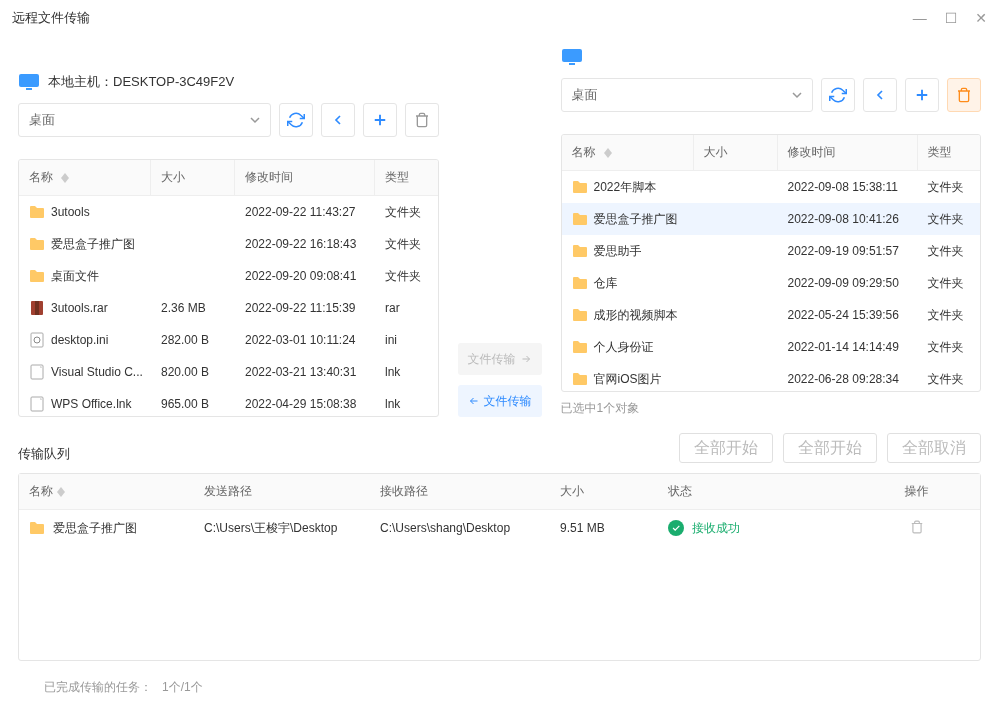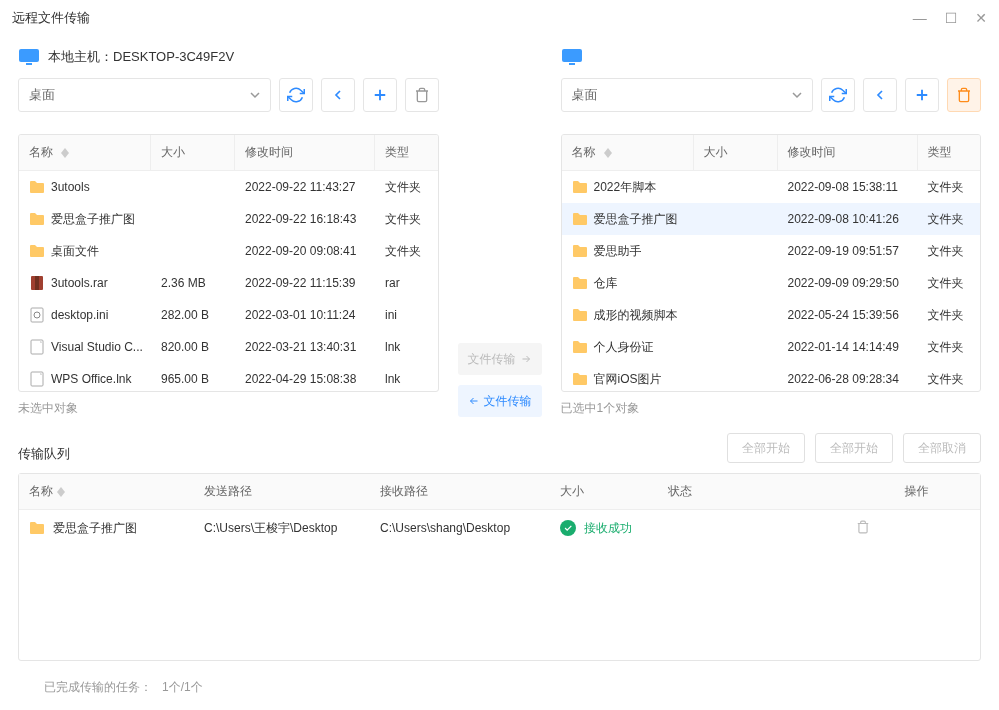--- a/index.html
+++ b/index.html
@@ -41,21 +41,21 @@
     .folder-icon { fill: #ffc966; }
     .status-line { margin-top: 8px; font-size: 12px; color: #999; }
     .mid-col { width: 90px; display: flex; flex-direction: column; align-items: center; justify-content: center; gap: 10px; padding-top: 140px; }
     .transfer-btn { width: 84px; height: 32px; display: flex; align-items: center; justify-content: center; gap: 4px; border-radius: 3px; font-size: 12px; cursor: pointer; }
     .transfer-btn.disabled { background: #f5f5f5; color: #bbb; cursor: not-allowed; }
     .transfer-btn.active { background: #eef5ff; color: #2e8bff; }
     .queue-section { padding: 12px 18px; }
     .queue-header { display: flex; justify-content: space-between; align-items: flex-end; margin-bottom: 10px; }
     .queue-title { font-size: 13px; color: #333; }
     .queue-actions { display: flex; gap: 10px; }
-    .queue-action-btn { height: 30px; padding: 0 14px; border: 1px solid #e0e0e0; border-radius: 3px; background: #fff; color: #bbb; font-size: 12px; cursor: not-allowed; display: flex; align-items: center; }
+    .queue-action-btn { height: 30px; padding: 0 14px; border: 1px solid #e0e0e0; border-radius: 3px; background: #fff; color: #bbb; font-size: 16px; cursor: not-allowed; display: flex; align-items: center; }
     .queue-table { border: 1px solid #e5e5e5; border-radius: 3px; }
     .queue-thead { display: flex; height: 36px; background: #fafafa; border-bottom: 1px solid #eee; font-size: 12px; color: #666; }
     .queue-thead > div, .queue-row > div { display: flex; align-items: center; padding: 0 10px; }
     .q-name { width: 175px; }
     .q-send { width: 176px; }
     .q-recv { width: 180px; }
     .q-size { width: 108px; }
     .q-status { width: 195px; }
     .q-action { flex: 1; justify-content: center; }
     .queue-tbody { height: 150px; }
@@ -221,21 +221,20 @@
                 <path d="M11 1l3 3h-3z" fill="#ddd"></path>
               </svg>
               <span>WPS Office.lnk</span>
             </div>
             <div class="col-size">965.00 B</div>
             <div class="col-date">2022-04-29 15:08:38</div>
             <div class="col-type">lnk</div>
           </div>
         </div>
     </div>
-    <div class="status-line">未选中对象</div>
   </div>
 
   <div class="mid-col">
     <div class="transfer-btn disabled">
       <span>文件传输</span>
       <svg width="12" height="12" viewBox="0 0 24 24" fill="none" stroke="#bbb" stroke-width="2">
           <path d="M5 12h14M13 6l6 6-6 6"></path>
         </svg>
     </div>
     <div class="transfer-btn active">
@@ -422,20 +421,21 @@
     <div class="queue-tbody" id="queue-body">
         <div class="queue-row">
           <div class="q-name">
             <svg class="file-icon" viewBox="0 0 16 16">
               <path class="folder-icon" d="M1 3a1 1 0 011-1h4l2 2h6a1 1 0 011 1v8a1 1 0 01-1 1H2a1 1 0 01-1-1V3z"></path>
             </svg>
             <span>爱思盒子推广图</span>
           </div>
           <div class="q-send">C:\Users\王梭宇\Desktop</div>
           <div class="q-recv">C:\Users\shang\Desktop</div>
+          <div class="q-size">9.51 MB</div>
           <div class="q-status">
             <div class="status-success">
               <span class="check-circle">
                 <svg width="10" height="10" viewBox="0 0 24 24" fill="none" stroke="#fff" stroke-width="3">
                   <path d="M5 12l5 5L20 7"></path>
                 </svg>
               </span>
               <span>接收成功</span>
             </div>
           </div>

